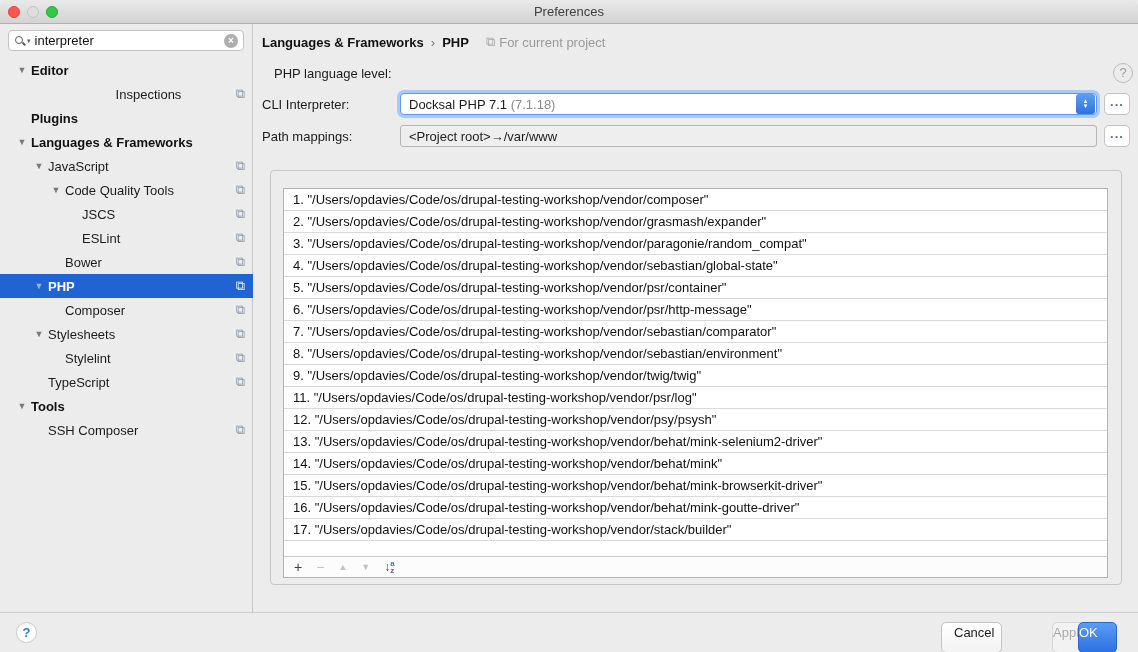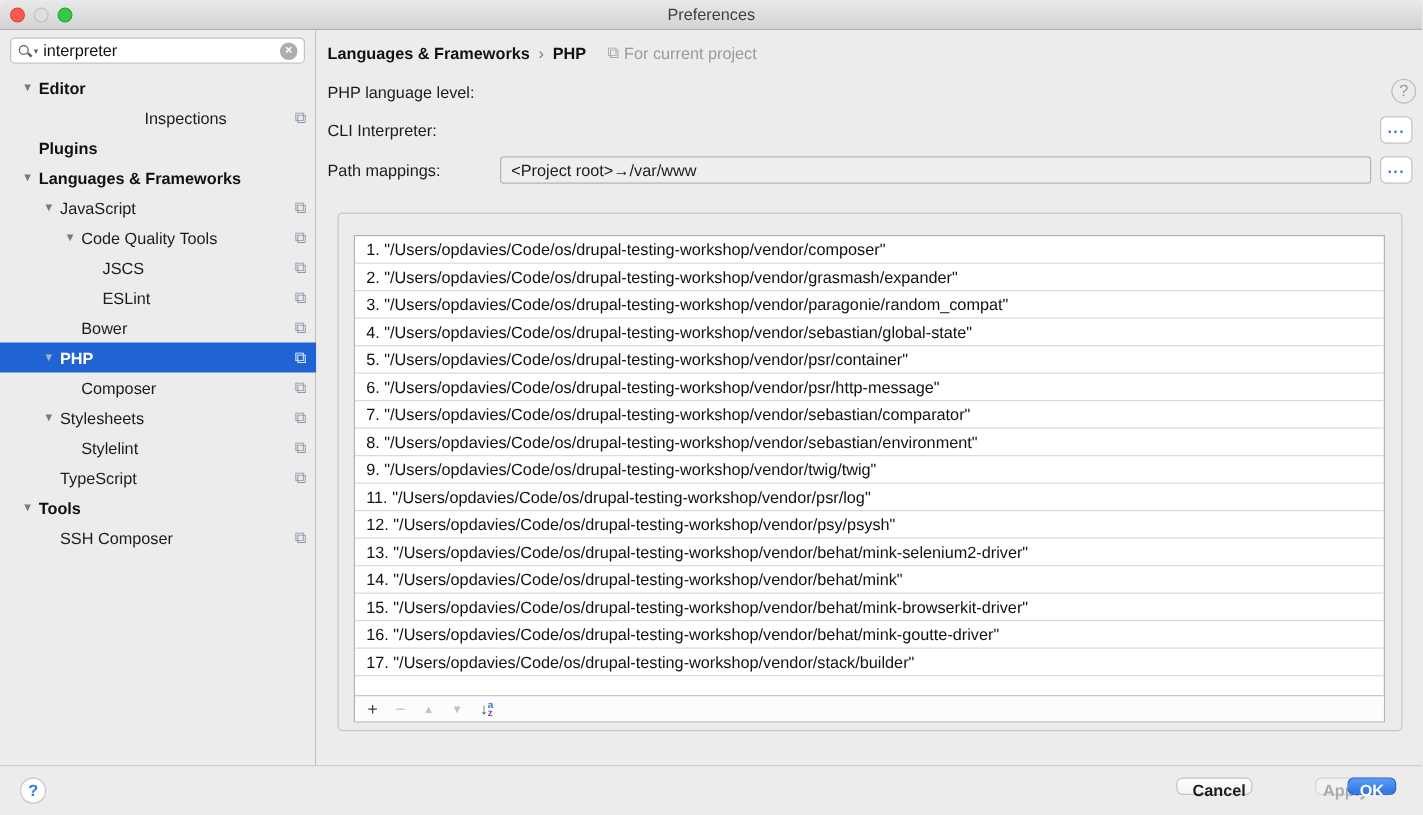--- a/index.html
+++ b/index.html
@@ -75,21 +75,21 @@
   .tb.tri { font-size:9px; }
   .sort { display:flex; align-items:center; }
   .sort .arr { font-size:12px; color:#404040; }
   .sort .az { display:flex; flex-direction:column; font-size:8px; line-height:7px; font-weight:bold; }
   .sort .a { color:#2e7bd6; }
   .sort .z { color:#7d4fa8; }
 
   
   .footer { position:absolute; left:0; top:612px; width:1138px; height:40px; background:#ececec; border-top:1px solid #cfcfcf; }
   .helpbtn { position:absolute; left:16px; top:9px; width:21px; height:21px; border-radius:50%; background:#fff; border:1px solid #c9c9c9; color:#2e7bd6; font-weight:bold; text-align:center; line-height:19px; }
-  .btn { position:absolute; top:9px; height:14px; border-radius:5px; text-align:center; line-height:19px; padding:0 12px;font-weight:bold; }
+  .btn { position:absolute; top:9px; height:31px; border-radius:5px; text-align:left; line-height:19px; padding:0 12px; }
   .btn.cancel { left:941px; width:61px; background:linear-gradient(#ffffff,#f3f3f3); border:1px solid #c3c3c3; color:#1c1c1c; }
   .btn.apply { left:1015px; width:49px; background:#f2f2f2; border:1px solid #d6d6d6; color:#ababab; padding:0;margin-left:37px; }
   .btn.ok { left:1078px; width:39px; background:linear-gradient(#5a9df5,#2d71e3); border:1px solid #2a66cd; color:#fff; padding:0; }
 </style>
 </head>
 <body>
 
 <div class="window">
 
   <div class="titlebar">
@@ -193,24 +193,31 @@
     <div class="breadcrumb">
       <span class="crumb">Languages &amp; Frameworks</span>
       <span class="crumb-sep">›</span>
       <span class="crumb">PHP</span>
       <span class="scope">
         <span class="badge-icon">⧉</span>
         <span>For current project</span>
       </span>
     </div>
 
-    <div class="frow-label" style="top:42px;">PHP language level:</div>
+    <div class="frow-label" style="top:42px;margin-left:12px;">PHP language level:</div>
     <div class="help-circ">?</div>
 
     <div class="frow-label" style="top:73px;">CLI Interpreter:</div>
+    <div class="combo focused" style="top:69px;">
+      <span class="val"><span>Docksal PHP 7.1</span><span class="muted"> (7.1.18)</span></span>
+      <span class="stepper">
+          <span>▲</span>
+          <span>▼</span>
+        </span>
+    </div>
     <div class="browse" style="top:69px;">...</div>
 
     <div class="frow-label" style="top:105px;">Path mappings:</div>
     <div class="textfield" style="top:101px;">&lt;Project root&gt;→/var/www</div>
     <div class="browse" style="top:101px;">...</div>
 
 
     <div class="groupbox"></div>
     <div class="pathlist">
       <div class="list-rows">

